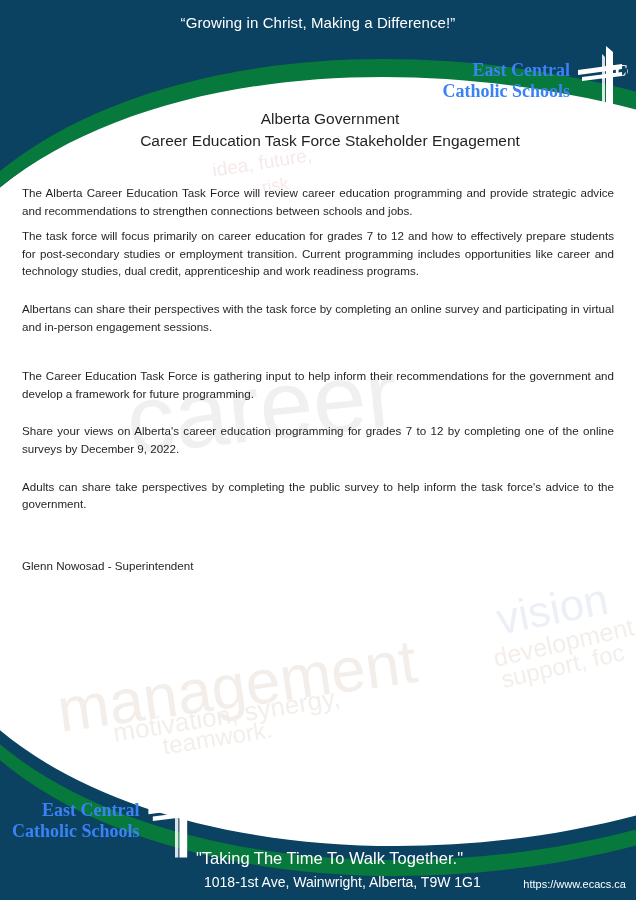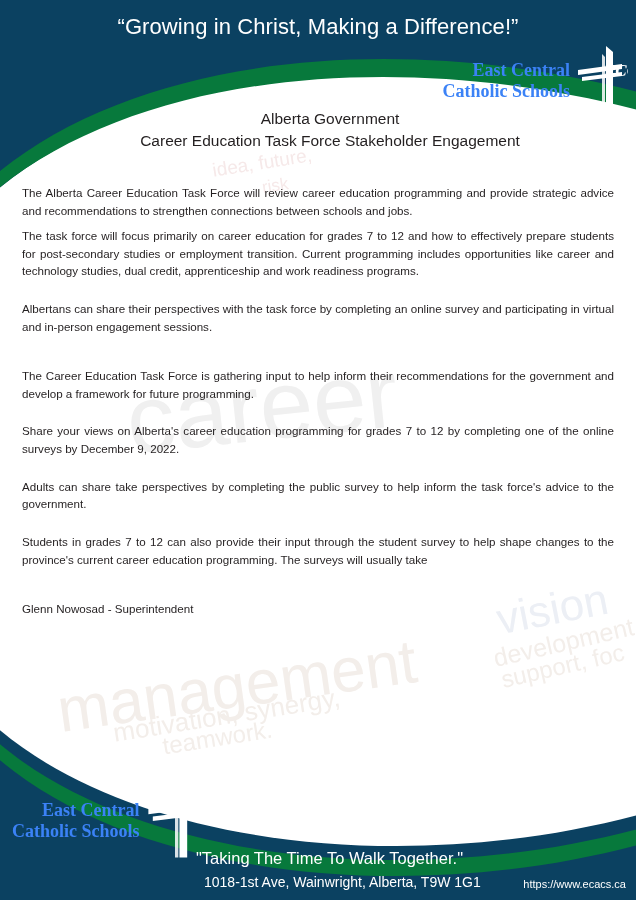--- a/index.html
+++ b/index.html
@@ -42,21 +42,21 @@
   .swoosh-top { top: 0; height: 215px; }
   .swoosh-bottom { bottom: 0; height: 200px; }
 
   
   .header-tagline {
     position: absolute;
     left: 0; top: 14px;
     width: 636px;
     text-align: center;
     color: #ffffff;
-    font-size: 22px;
+    font-size: 15px;
     letter-spacing: .1px;
     z-index: 6;
   }
   .logo-header {
     position: absolute;
     right: 8px; top: 44px;
     display: flex;
     align-items: center;
     gap: 6px;
     z-index: 6;
@@ -211,21 +211,20 @@
     <div class="spacer"></div>
     <p>Albertans can share their perspectives with the task force by completing an online survey and participating in virtual and in-person engagement sessions.</p>
     <div class="spacer"></div>
     <div class="spacer"></div>
     <p>The Career Education Task Force is gathering input to help inform their recommendations for the government and develop a framework for future programming.</p>
     <div class="spacer"></div>
     <p>Share your views on Alberta's career education programming for grades 7 to 12 by completing one of the online surveys by December 9, 2022.</p>
     <div class="spacer"></div>
     <p>Adults can share take perspectives by completing the public survey to help inform the task force's advice to the government.</p>
     <div class="spacer"></div>
-    <p>Students in grades 7 to 12 can also provide their input through the student survey to help shape changes to the province's current career education programming. The surveys will usually take</p>
     <div class="spacer"></div>
     <div class="spacer"></div>
     <p class="left">Glenn Nowosad - Superintendent</p>
   </div>
 
   <div class="footer-logo">
     <div class="logo-words">
       <div>East Central</div>
       <div>Catholic Schools</div>
     </div>

